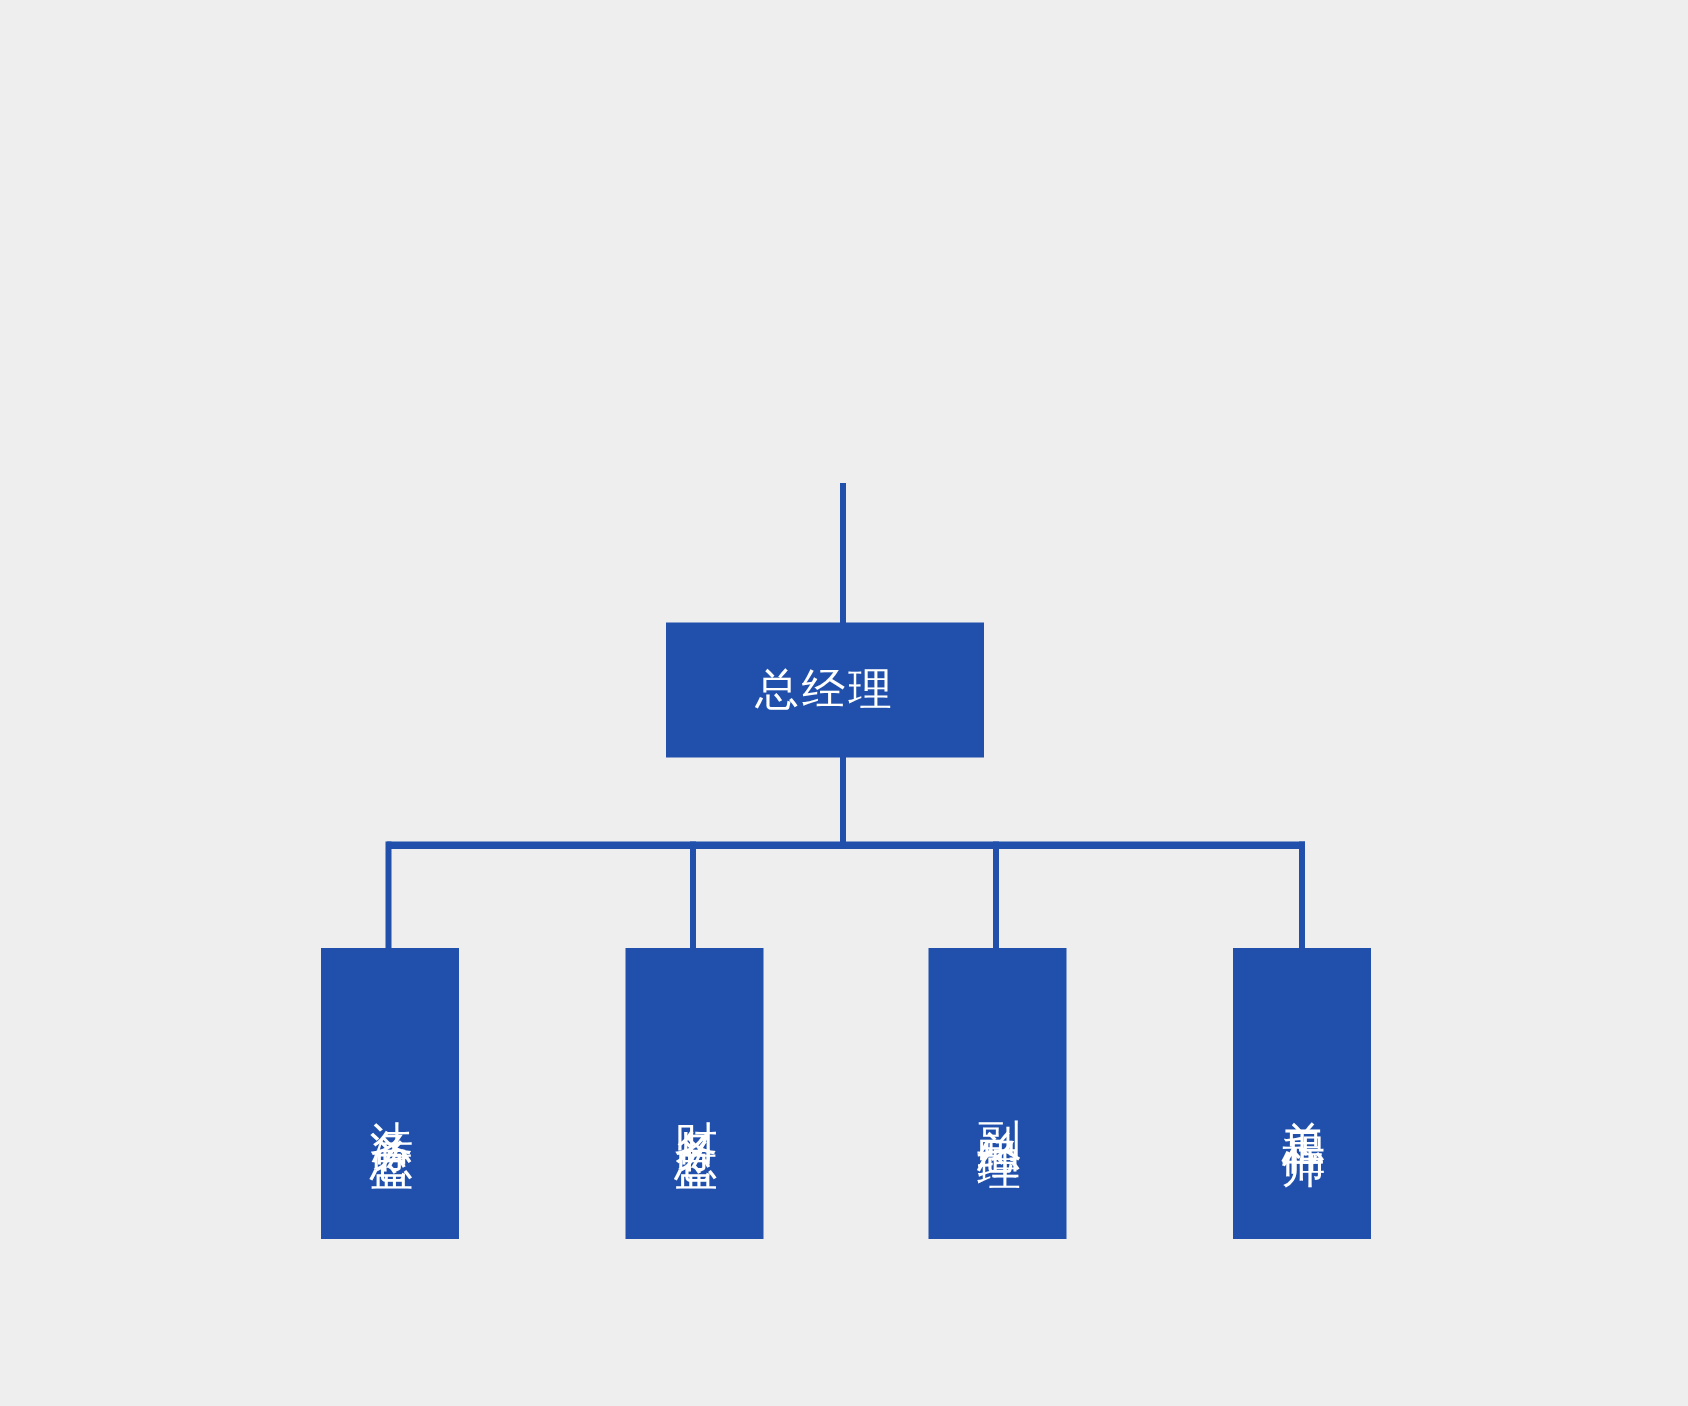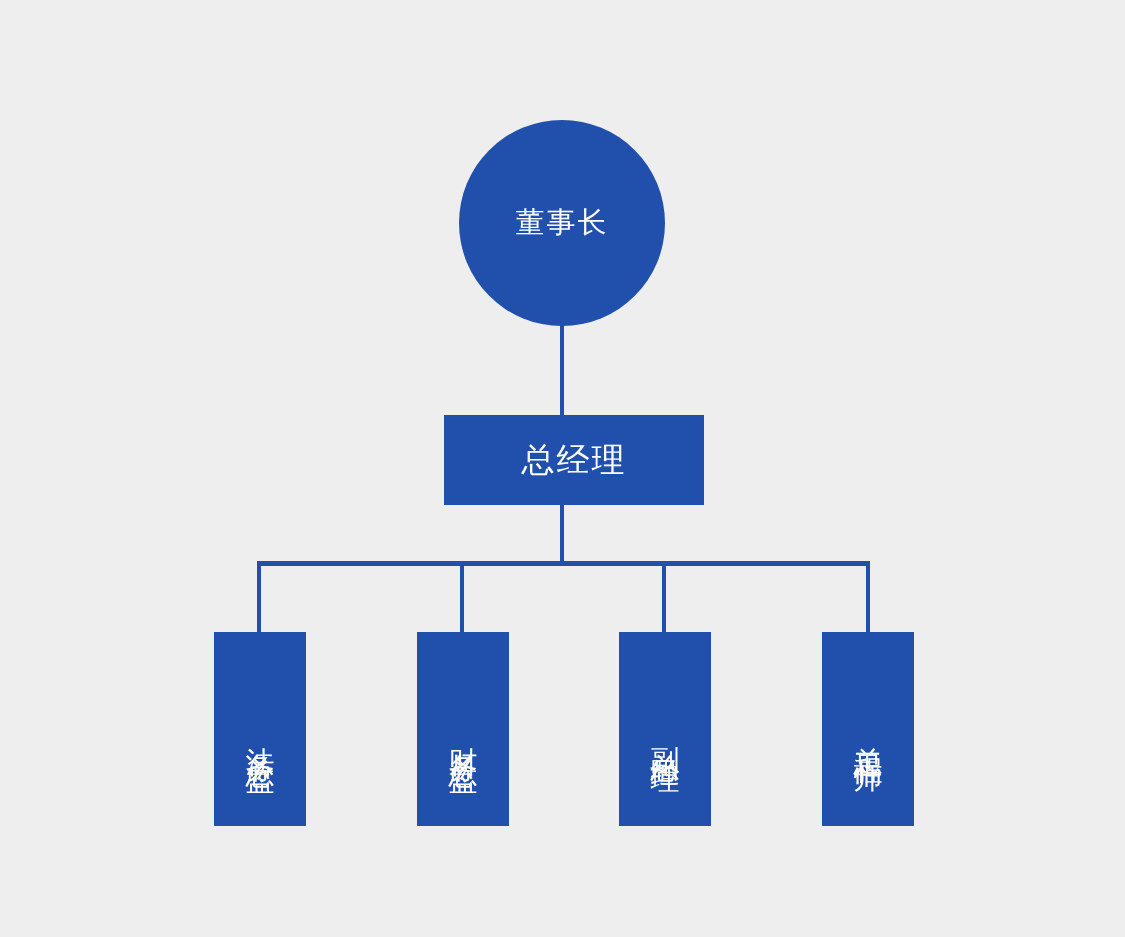--- a/index.html
+++ b/index.html
@@ -54,23 +54,23 @@
     height: 206px;
     border-radius: 50%;
     font-size: 29px;
     letter-spacing: 2px;
     font-weight: 400;
   }
 
   .node-gm {
     left: 444px;
     top: 415px;
-    width: 260px;
+    width: 212px;
     height: 90px;
-    font-size: 33px;
+    font-size: 29px;
     letter-spacing: 2px;
     font-weight: 400;
   }
 
   .node-leaf {
     top: 632px;
     width: 92px;
     height: 194px;
     font-size: 29px;
     font-weight: 400;
@@ -91,23 +91,20 @@
 <div id="org-chart">
 
   <div class="connector v-stem-root"></div>
   <div class="connector v-stem-gm"></div>
   <div class="connector h-bus"></div>
   <div class="connector v-drop v-drop-1"></div>
   <div class="connector v-drop v-drop-2"></div>
   <div class="connector v-drop v-drop-3"></div>
   <div class="connector v-drop v-drop-4"></div>
 
-  <div class="node node-root">
-    <span>董事长</span>
-  </div>
 
   <div class="node node-gm">
     <span>总经理</span>
   </div>
 
   <div class="node node-leaf leaf-1">
     <span>法务总监</span>
   </div>
 
   <div class="node node-leaf leaf-2">

